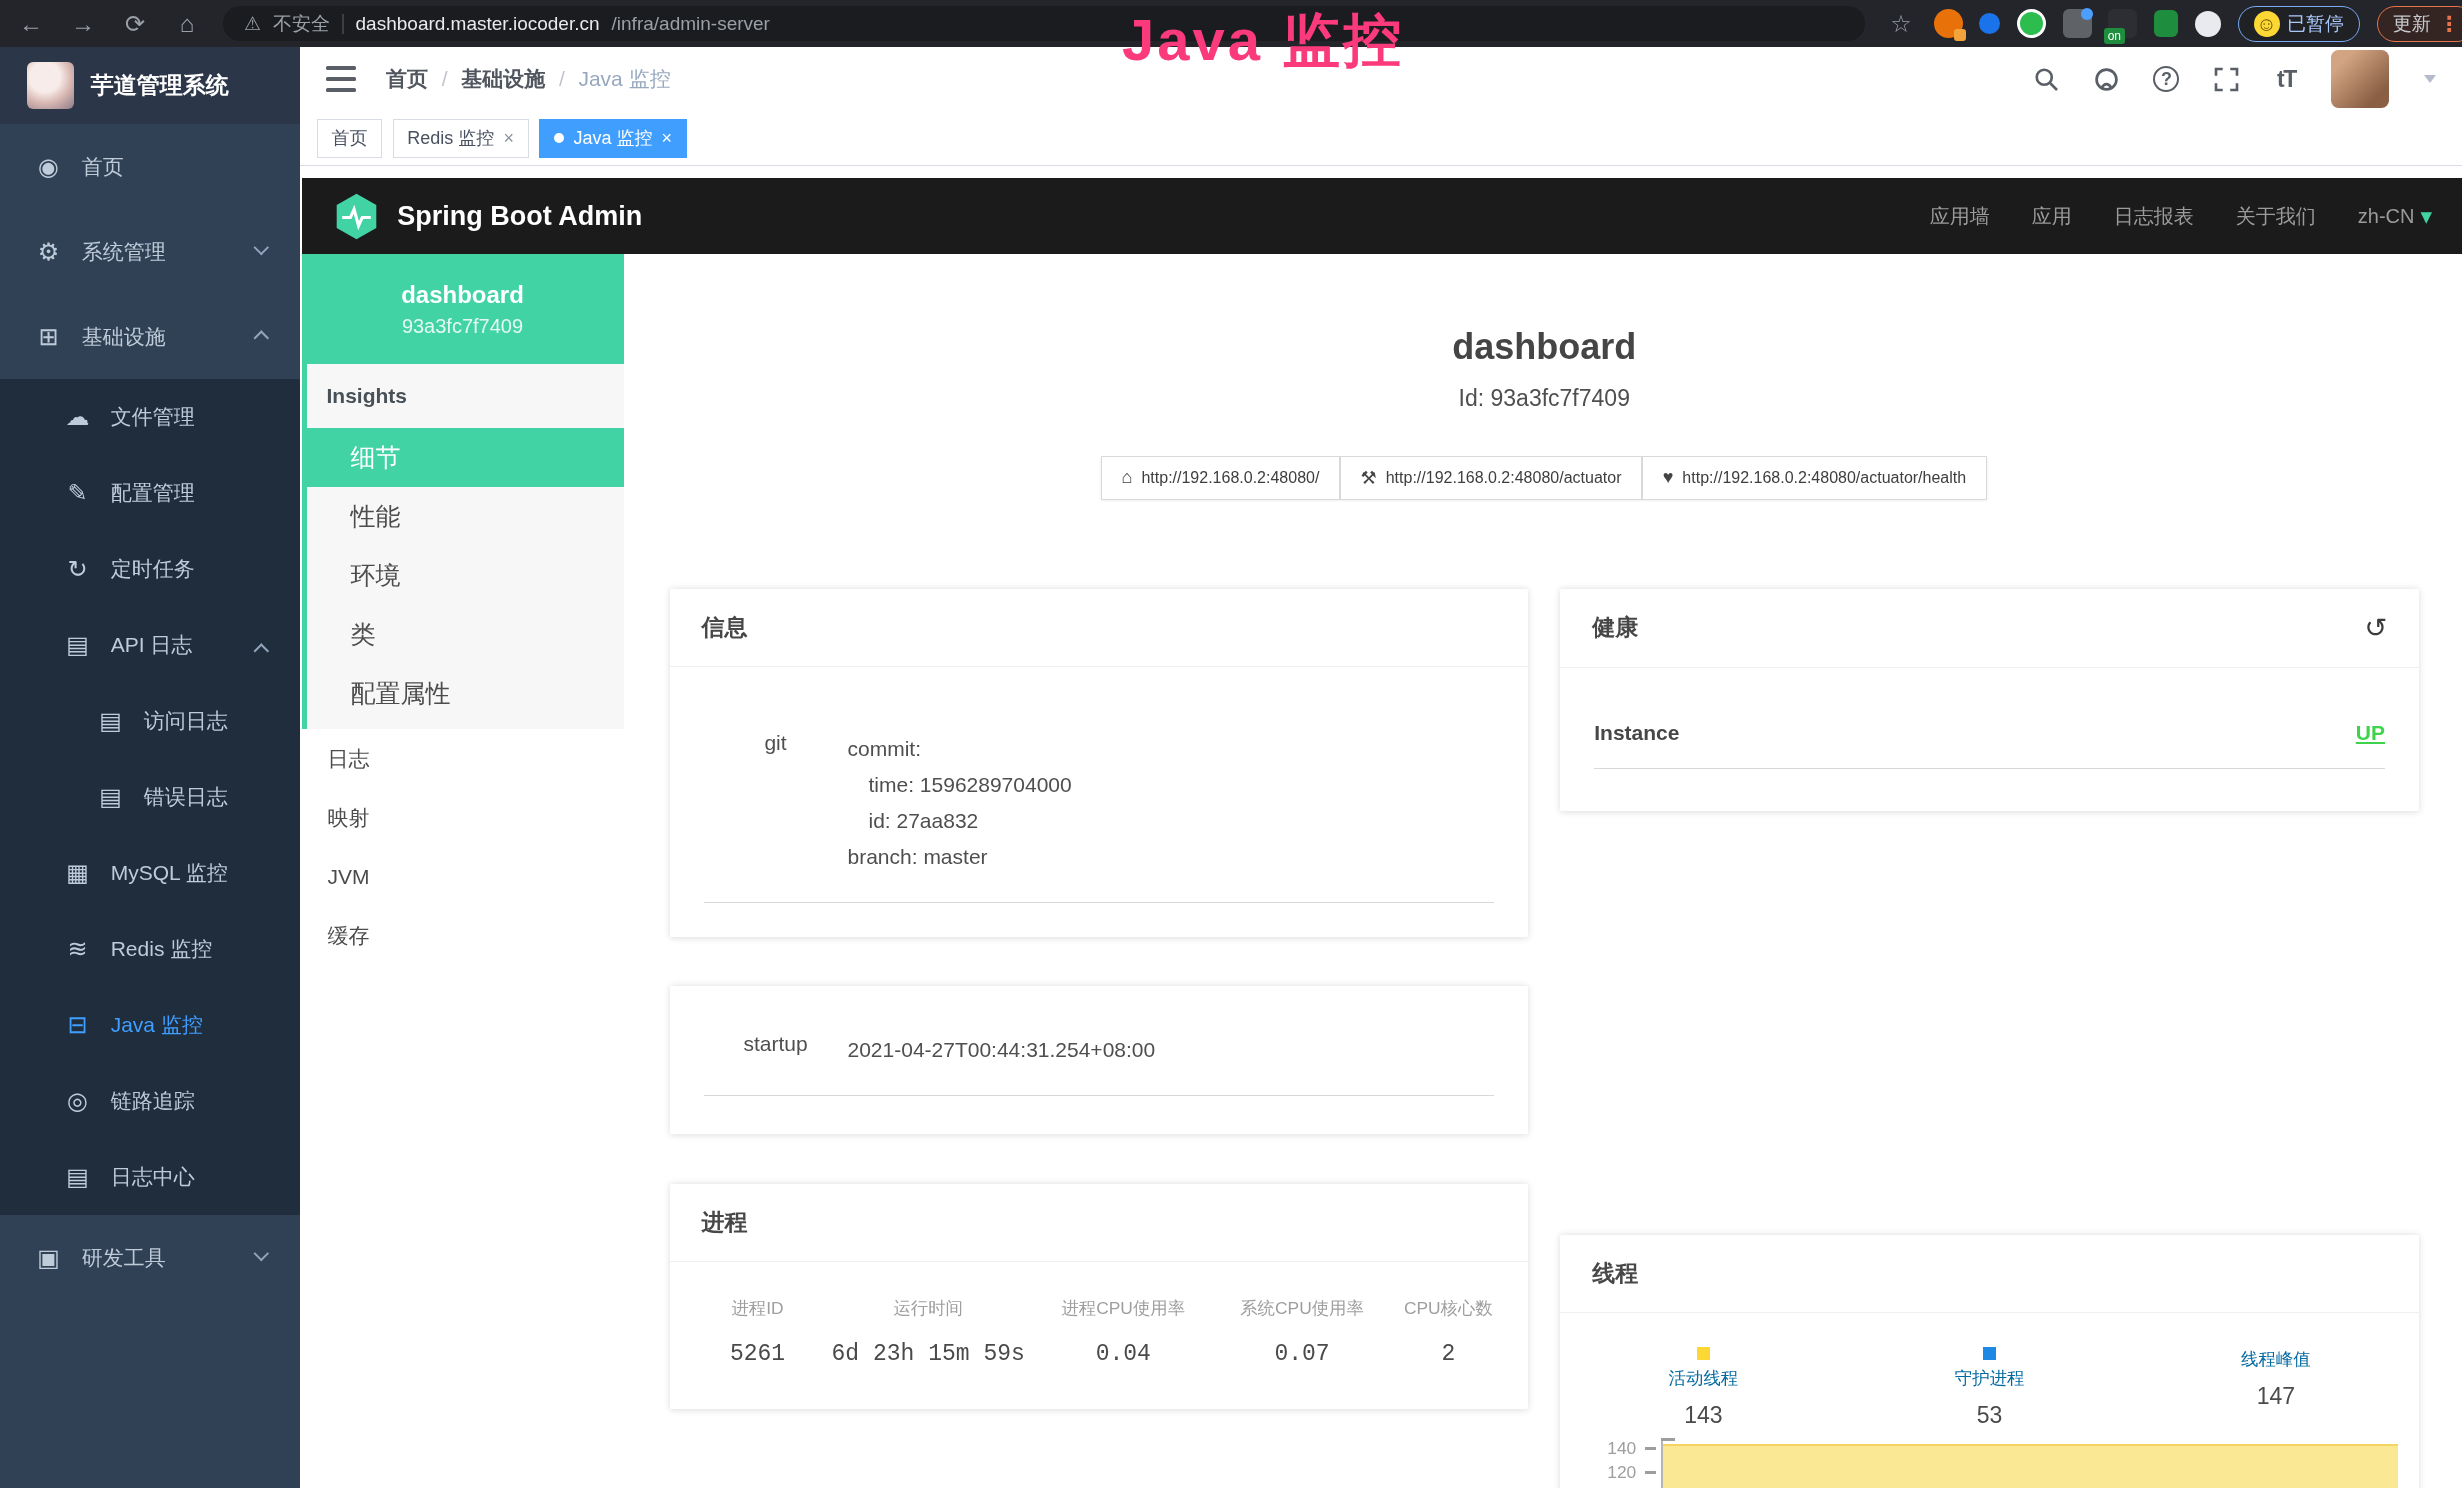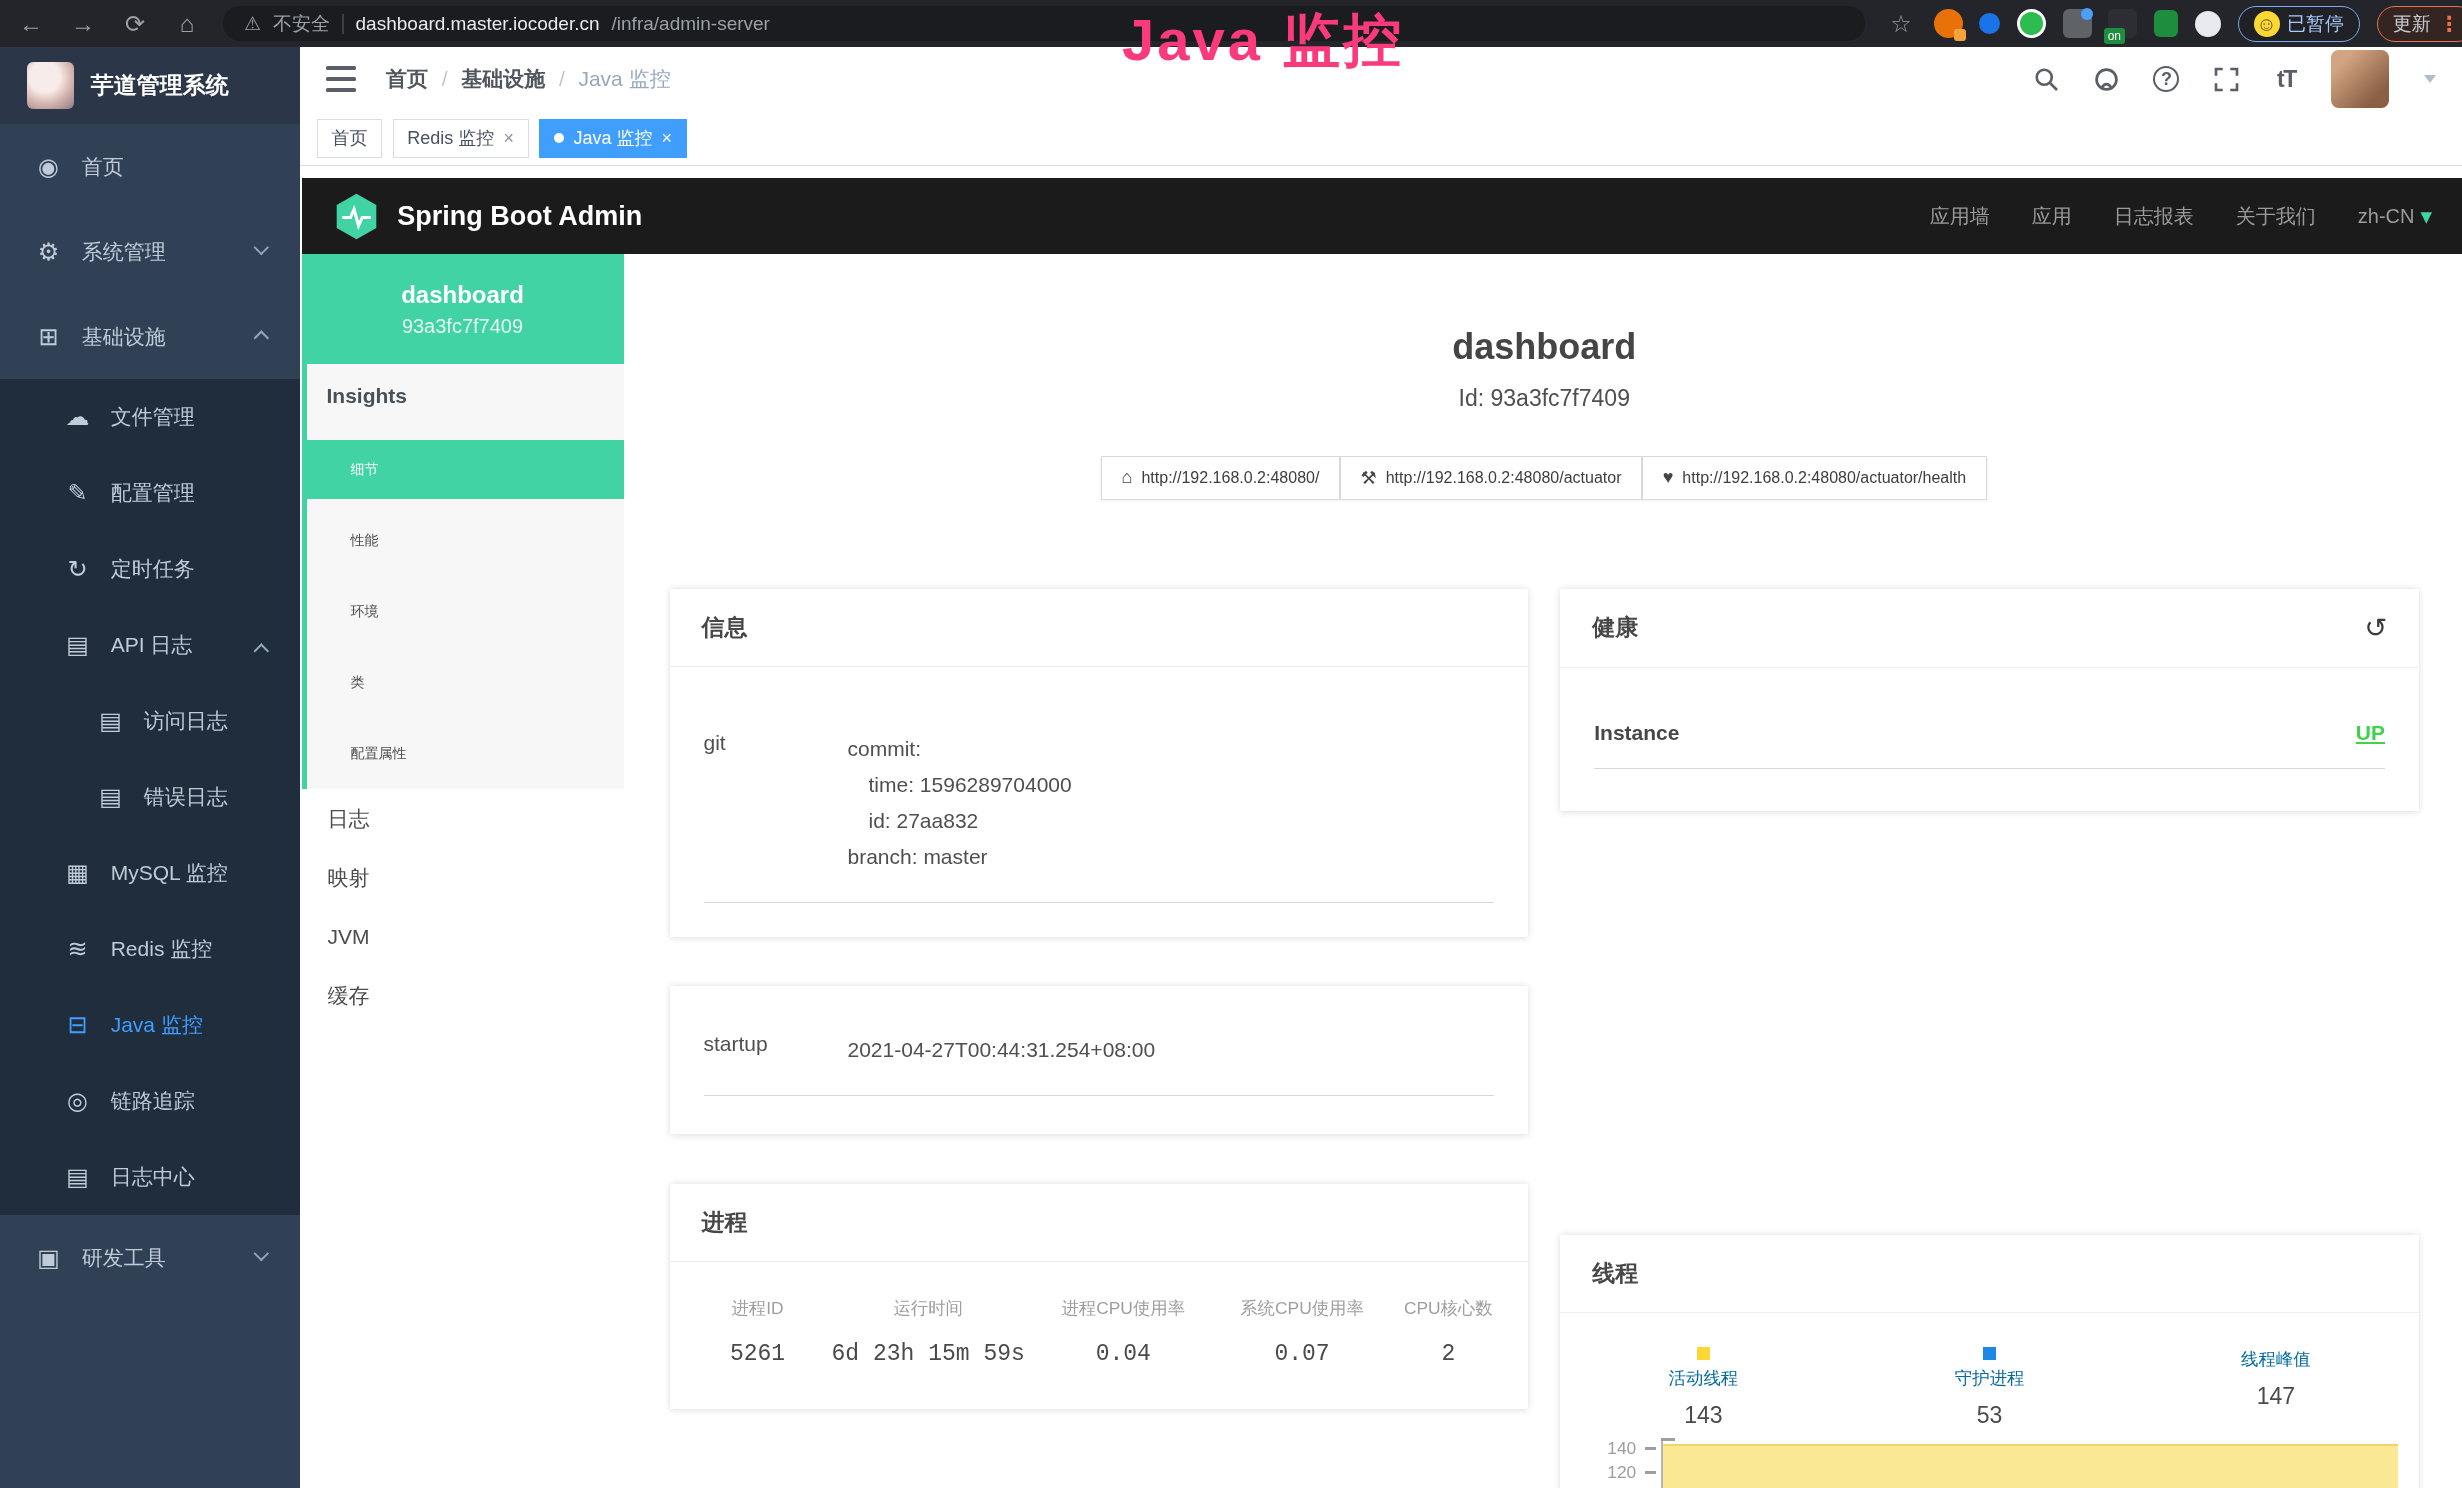--- a/index.html
+++ b/index.html
@@ -93,21 +93,21 @@
   .sba-body { position:absolute; left:1.5px; right:0; top:207px; bottom:0; display:flex; overflow:hidden; background:#fff; }
   .sba-side { width:322px; flex:none; display:flex; flex-direction:column; }
   .inst-head { height:110px; background:#42d3a5; color:#fff; display:flex; flex-direction:column;
     align-items:center; justify-content:center; gap:6px; }
   .inst-name { font-size:24px; font-weight:bold; }
   .inst-id { font-size:20px; color:rgba(255,255,255,.85); }
   .insights { background:#f7f7f7; border-left:5.3px solid #42d3a5; padding-bottom:6px; }
   .ins-label { height:64px; display:flex; align-items:center; padding-left:20px;
     font-size:21px; font-weight:bold; color:#485157; }
   .ins-item { height:59px; display:flex; align-items:center; padding-left:44px;
-    font-size:14px; color:#4c4c4c; cursor:pointer;margin-top:12px; }
+    font-size:25px; color:#4c4c4c; cursor:pointer; }
   .ins-item.active { background:#42d3a5; color:#fff; }
   .root-item { height:59px; display:flex; align-items:center; padding-left:26px;
     font-size:21px; color:#4c4c4c; cursor:pointer; }
 
   .sba-main { flex:1; padding:0 43px 0 46px; min-width:0; }
   .page-title { margin-top:72px; text-align:center; font-size:36px; font-weight:bold; color:#454545; }
   .page-sub { margin-top:16.7px; text-align:center; font-size:23px; color:#4f4f4f; }
   .links-wrap { margin-top:44px; text-align:center; }
   .links-bar { display:inline-flex; box-shadow:0 0.8px 3px rgba(0,0,0,.08); }
   .link-seg { border:0.8px solid #d9d9d9; margin-left:-0.8px; height:44px; background:#fff;
@@ -115,21 +115,21 @@
   .link-ic { font-size:18px; color:#444; }
 
   .cards { display:flex; gap:32px; margin-top:89px; }
   .col { flex:1; min-width:0; }
   .card { background:#fff; border-radius:1.5px; box-shadow:0 0.8px 7.6px rgba(0,0,0,.14); }
   .card-h { padding:23px 32px; font-size:23px; font-weight:bold; color:#474747;
     border-bottom:1.5px solid #efefef; display:flex; align-items:center; }
   .card-h .spacer { flex:1; }
   .hist-ic { font-size:27px; color:#3a3a3a; font-weight:normal; cursor:pointer; }
   .kv-row { display:flex; border-bottom:0.8px solid #d8d8d8; padding-bottom:27px; }
-  .kv-label { width:144px; flex:none; font-size:21px; color:#4f4f4f; }
+  .kv-label { width:144px; flex:none; font-size:21px; color:#4f4f4f;text-align:center; }
   .kv-val { font-size:21px; color:#4f4f4f; line-height:36px; }
   .kv-val .ind { padding-left:21px; }
   .info-b { padding:64px 34px 34px; }
   .health-b { padding:53px 34px 42px; }
   .health-row { display:flex; justify-content:space-between; align-items:center;
     border-bottom:0.8px solid #d8d8d8; padding-bottom:23px; }
   .health-label { font-size:21px; font-weight:600; color:#474747; }
   .health-status { font-size:21px; font-weight:bold; }
   .meta-b { padding:46px 34px 38px; }
   .proc-b { padding:34px 23px 42px; }

